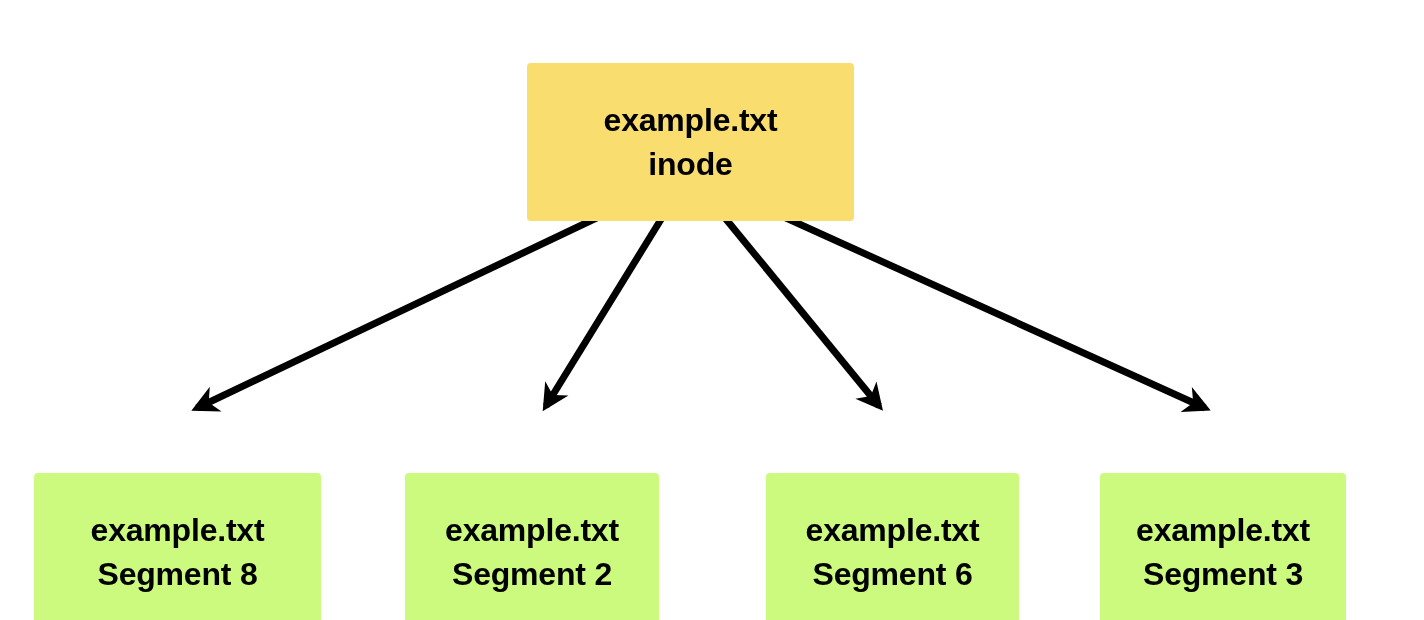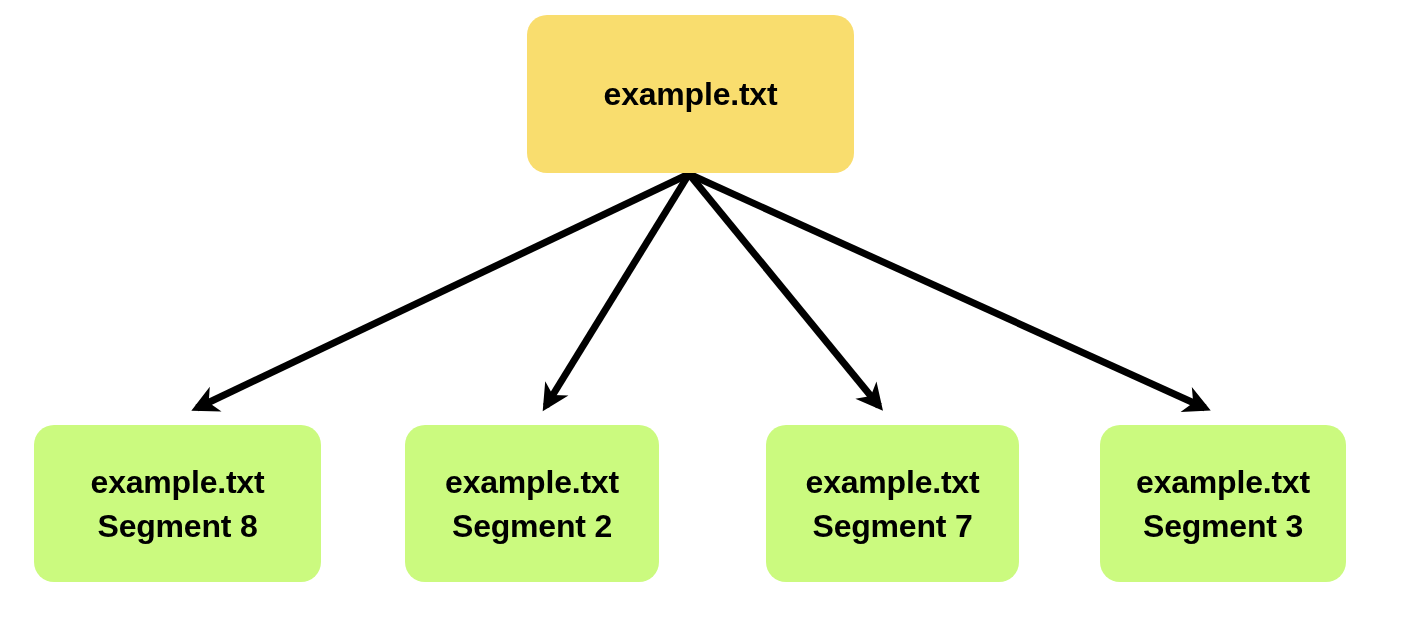--- a/index.html
+++ b/index.html
@@ -31,23 +31,24 @@
     pointer-events: none;
   }
 
   .node {
     position: absolute;
     box-sizing: border-box;
     display: flex;
     flex-direction: column;
     align-items: center;
     justify-content: center;
-    border-radius: 20px;
+    border-radius: 4px;
     text-align: center;
     z-index: 2;
+    margin-top: 48px;
   }
 
   .node .node-line {
     display: block;
     font-weight: bold;
     font-size: 32px;
     line-height: 44px;
     color: #000000;
     letter-spacing: -0.2px;
     white-space: nowrap;
@@ -90,35 +91,36 @@
       <line x1="689" y1="174" x2="546" y2="406" marker-end="url(#arrowhead)"></line>
       <line x1="689" y1="174" x2="879" y2="406" marker-end="url(#arrowhead)"></line>
       <line x1="689" y1="174" x2="1205" y2="408" marker-end="url(#arrowhead)"></line>
     </g>
 
     <circle cx="689" cy="174" r="5.5" fill="#000000"></circle>
   </svg>
 
   <div class="node" id="node-inode">
     <span class="node-line">example.txt</span>
+    <span class="node-line">inode</span>
   </div>
 
   <div class="node node-segment" id="node-segment-1">
     <span class="node-line">example.txt</span>
     <span class="node-line">Segment 8</span>
   </div>
 
   <div class="node node-segment" id="node-segment-2">
     <span class="node-line">example.txt</span>
     <span class="node-line">Segment 2</span>
   </div>
 
   <div class="node node-segment" id="node-segment-3">
     <span class="node-line">example.txt</span>
-    <span class="node-line">Segment 7</span>
+    <span class="node-line">Segment 6</span>
   </div>
 
   <div class="node node-segment" id="node-segment-4">
     <span class="node-line">example.txt</span>
     <span class="node-line">Segment 3</span>
   </div>
 
 </div>
 
 </body></html>

